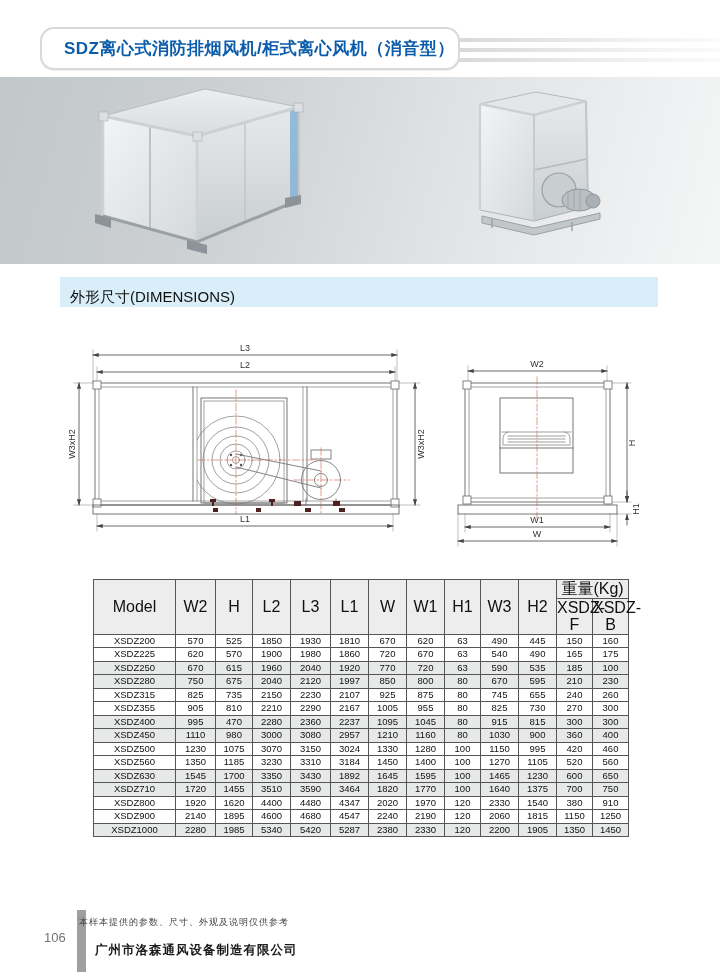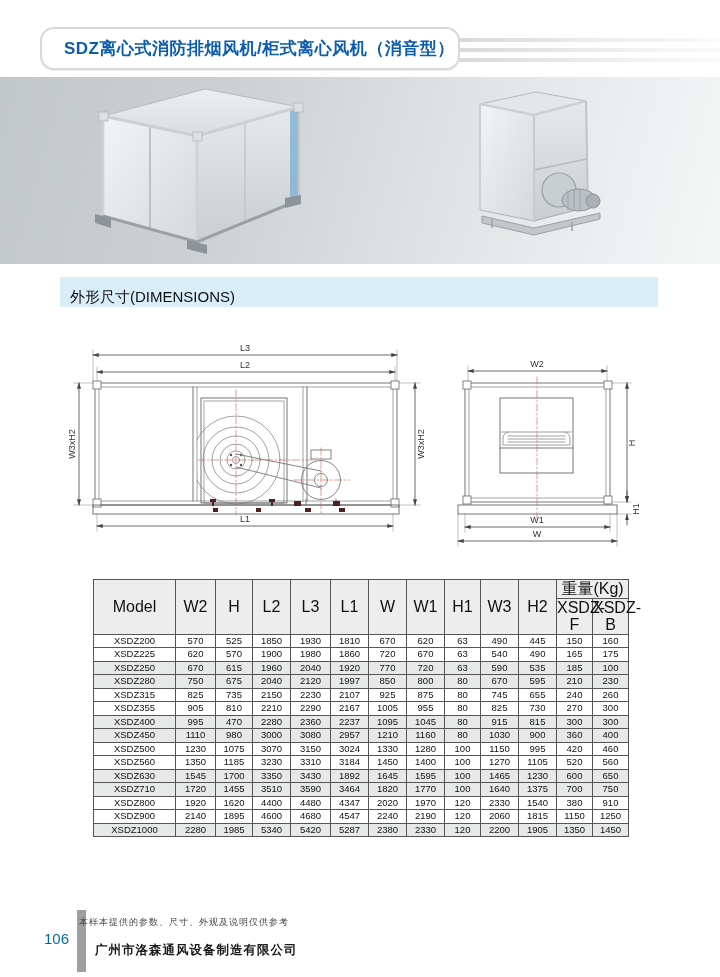--- a/index.html
+++ b/index.html
@@ -37,21 +37,21 @@
   .table-wrap { position:absolute; left:93px; top:579px; width:535px; }
   table { border-collapse:collapse; table-layout:fixed; width:535px; border:1.5px solid #333; }
   th, td { border:1px solid #555; text-align:center; vertical-align:middle;
     font-size:9.5px; padding:0; line-height:1.1; height:13.5px; color:#111; }
   thead th { background:#ededed; font-weight:normal; font-size:16px; height:14px; }
   tbody tr.stripe td { background:#e7e8e8; }
   
   .notes { position:absolute; left:93px; top:819px; font-size:11px; color:#111; line-height:1.85; }
   
   .footer-bar { position:absolute; left:77px; top:910px; width:9px; height:62px; background:#9e9fa1; }
-  .page-number { position:absolute; left:44px; top:930px; font-size:15px; color:#0369a1; }
+  .page-number { position:absolute; left:44px; top:930px; font-size:13px; color:#737373; }
   .footer-disclaimer { position:absolute; left:79px; top:916px; font-size:9px; color:#444; letter-spacing:1px; }
   .company-name { position:absolute; left:95px; top:930px; font-size:12.5px; font-weight:bold; color:#1a1a1a; letter-spacing:1px;margin-top:12px; }
 </style>
 </head>
 <body>
 
 <div class="deco-line" style="top:38px"></div>
 <div class="deco-line" style="top:48px"></div>
 <div class="deco-line" style="top:58px"></div>
 <div class="title-capsule">

